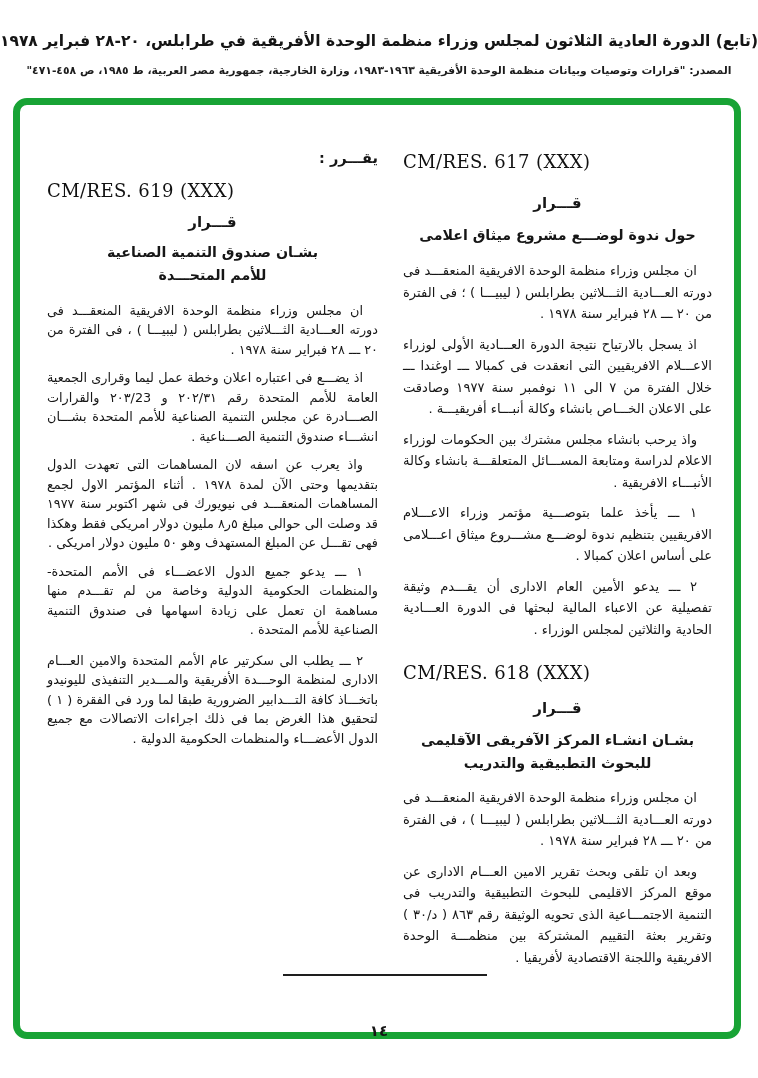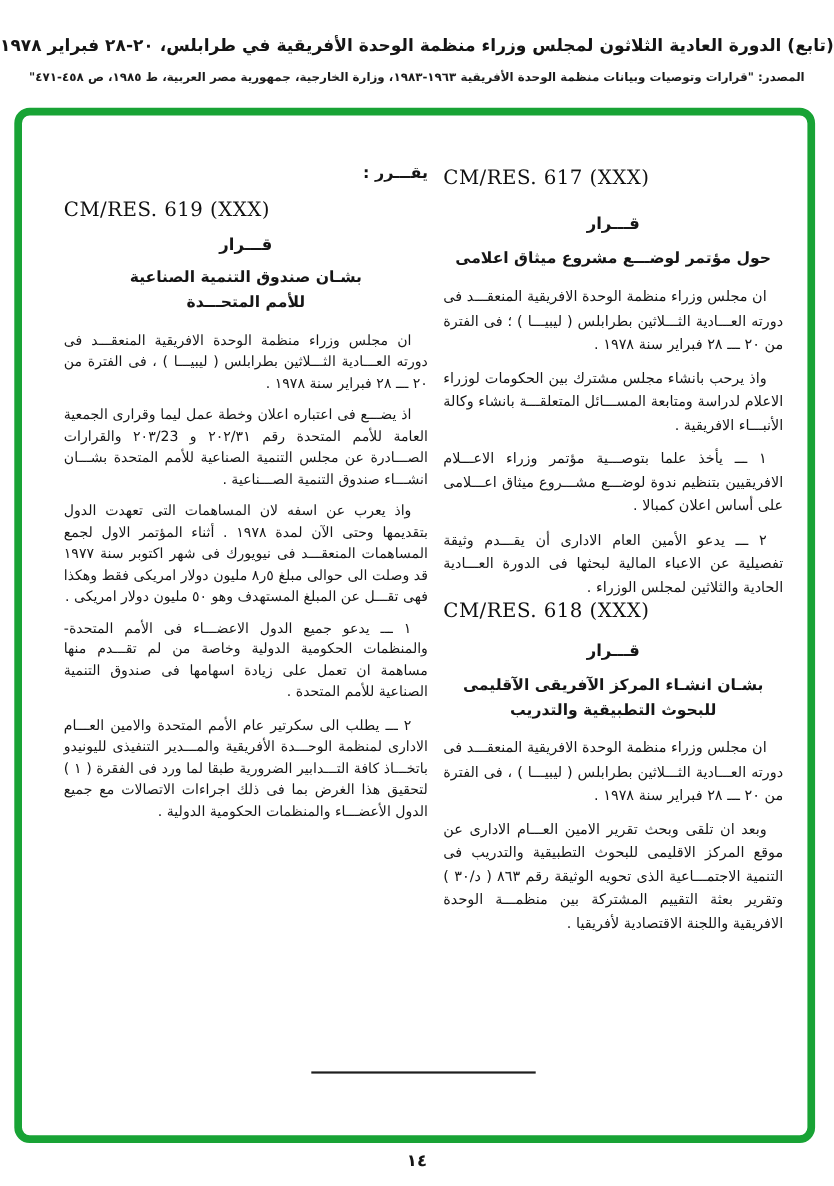--- a/index.html
+++ b/index.html
@@ -20,59 +20,60 @@
     font-size:10.8px; font-weight:bold; color:#1c1c1c;
   }
   .frame {
     position:absolute; left:13px; top:98px;
     width:714px; height:927px;
     border:7px solid #18a335; border-radius:14px;
     background:#fff;
   }
   .col { position:absolute; direction:rtl; text-align:justify; color:#161616; }
   .col-r { top:46px; left:383px; width:309px; font-size:13.1px; line-height:21.5px; }
-  .col-l { top:44px; left:38px;  width:331px; font-size:12.8px; line-height:19.5px; }
+  .col-l { top:44px; left:27px;  width:331px; font-size:12.8px; line-height:19.5px; }
   .code {
     direction:ltr; text-align:left;
     font-family:"DejaVu Serif", serif;
     font-size:18px; letter-spacing:0.4px; color:#111;
     text-indent:0;
   }
   p { margin:0; text-indent:15px; }
   .decree   { text-align:center; font-weight:bold; font-size:15px; text-indent:0; }
   .subject  { text-align:center; font-weight:bold; font-size:14.2px; line-height:23px; text-indent:0; }
   .decides  { text-align:right; font-weight:bold; font-size:14.5px; text-indent:0; }
   
   .mb8{margin-bottom:8px}.mb9{margin-bottom:9px}.mb10{margin-bottom:10px}
   .mb11{margin-bottom:11px}.mb12{margin-bottom:12px}.mb13{margin-bottom:13px}
-  .mb14{margin-bottom:14px}.mb20{margin-bottom:20px}.mb22{}
+  .mb14{margin-bottom:14px}.mb20{margin-bottom:20px}.mb22{margin-bottom:22px}
   .mb26{margin-bottom:26px}
   .rule {
     position:absolute; left:283px; top:974px;
     width:204px; height:2px; background:#1e1e1e;
   }
   .pageno {
-    position:absolute; top:1046px; left:0; right:0;
+    position:absolute; top:1022px; left:0; right:0;
     direction:rtl; text-align:center;
     font-size:15px; font-weight:bold;
   }
 </style>
 </head>
 <body>
 
 <div class="hdr-title">(تابع) الدورة العادية الثلاثون لمجلس وزراء منظمة الوحدة الأفريقية في طرابلس، ٢٠-٢٨ فبراير ١٩٧٨</div>
 <div class="hdr-src">المصدر: "قرارات وتوصيات وبيانات منظمة الوحدة الأفريقية ١٩٦٣-١٩٨٣، وزارة الخارجية، جمهورية مصر العربية، ط ١٩٨٥، ص ٤٥٨-٤٧١"</div>
 
 <div class="frame" style="border-color: rgb(24, 163, 53);">
 
   <div class="col col-r">
     <div class="code mb20">CM/RES. 617 (XXX)</div>
     <div class="decree mb10">قـــرار</div>
-    <div class="subject mb13">حول مؤتمر لوضـــع مشروع ميثاق اعلامى</div>
+    <div class="subject mb13">حول ندوة لوضـــع مشروع ميثاق اعلامى</div>
     <p class="mb9">ان مجلس وزراء منظمة الوحدة الافريقية المنعقـــد فى دورته العـــادية الثـــلاثين بطرابلس ( ليبيـــا ) ؛ فى الفترة من ٢٠ ـــ ٢٨ فبراير سنة ١٩٧٨ .</p>
+    <p class="mb9">اذ يسجل بالارتياح نتيجة الدورة العـــادية الأولى لوزراء الاعـــلام الافريقيين التى انعقدت فى كمبالا ـــ اوغندا ـــ خلال الفترة من ٧ الى ١١ نوفمبر سنة ١٩٧٧ وصادقت على الاعلان الخـــاص بانشاء وكالة أنبـــاء أفريقيـــة .</p>
     <p class="mb9">واذ يرحب بانشاء مجلس مشترك بين الحكومات لوزراء الاعلام لدراسة ومتابعة المســـائل المتعلقـــة بانشاء وكالة الأنبـــاء الافريقية .</p>
     <p class="mb9">١ ـــ يأخذ علما بتوصـــية مؤتمر وزراء الاعـــلام الافريقيين بتنظيم ندوة لوضـــع مشـــروع ميثاق اعـــلامى على أساس اعلان كمبالا .</p>
     <p class="mb22">٢ ـــ يدعو الأمين العام الادارى أن يقـــدم وثيقة تفصيلية عن الاعباء المالية لبحثها فى الدورة العـــادية الحادية والثلاثين لمجلس الوزراء .</p>
 
     <div class="code mb14">CM/RES. 618 (XXX)</div>
     <div class="decree mb10">قـــرار</div>
     <div class="subject mb12">
       <div>بشـان انشـاء المركز الآفريقى الآقليمى</div>
       <div>للبحوث التطبيقية والتدريب</div>
     </div>

